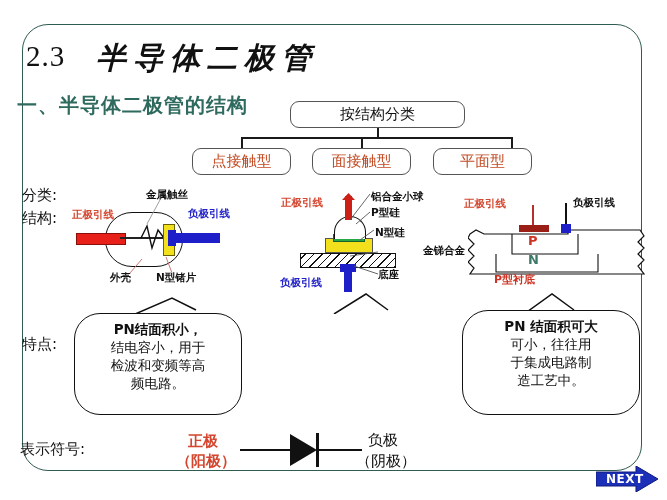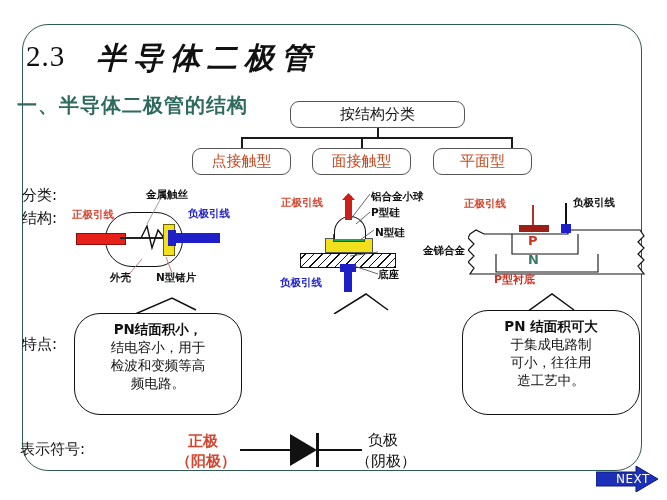--- a/index.html
+++ b/index.html
@@ -257,22 +257,22 @@
   #sym-pos2{ position:absolute; left:176px; top:452px; font-size:15px; font-weight:bold; color:#d3462f; font-family:"DejaVu Sans",sans-serif;}
   #sym-neg { position:absolute; left:368px; top:431px; font-size:15px; color:#111; font-family:"DejaVu Sans",sans-serif;}
   #sym-neg2{ position:absolute; left:356px; top:452px; font-size:15px; color:#111; font-family:"DejaVu Sans",sans-serif;}
 
   
   #next-btn {
     position: absolute; left: 596px; top: 466px;
     width: 62px; height: 26px;
   }
   #next-label {
-    position: absolute; left: 20px; top: 6px;
-    font-size: 12px; font-weight: normal; color: #ffffff;
+    position: absolute; left: 10px; top: 6px;
+    font-size: 12px; font-weight: bold; color: #ffffff;
     font-family: "DejaVu Sans", sans-serif;
     letter-spacing: 0.5px;
   }
 </style>
 </head>
 <body>
 
 <div id="slide">
 
   <div id="frame"></div>
@@ -371,22 +371,22 @@
 
   <svg class="bub-tail" style="left:330px;top:292px;" width="70" height="22">
     <path d="M4 22 L36 2 L58 18" fill="#fff" stroke="#111" stroke-width="1.5"></path>
   </svg>
 
   <svg class="bub-tail" style="left:520px;top:292px;" width="70" height="22">
     <path d="M4 22 L32 2 L54 18" fill="#fff" stroke="#111" stroke-width="1.5"></path>
   </svg>
   <div class="bubble" id="bub3">
     <div style="font-weight:bold">PN 结面积可大</div>
+    <div>可小，往往用</div>
     <div>于集成电路制</div>
-    <div>可小，往往用</div>
     <div>造工艺中。</div>
   </div>
 
   <div id="sym-pos">正极</div>
   <div id="sym-pos2">（阳极）</div>
   <div id="sym-line-l"></div>
   <div id="sym-tri"></div>
   <div id="sym-bar"></div>
   <div id="sym-line-r"></div>
   <div id="sym-neg">负极</div>

